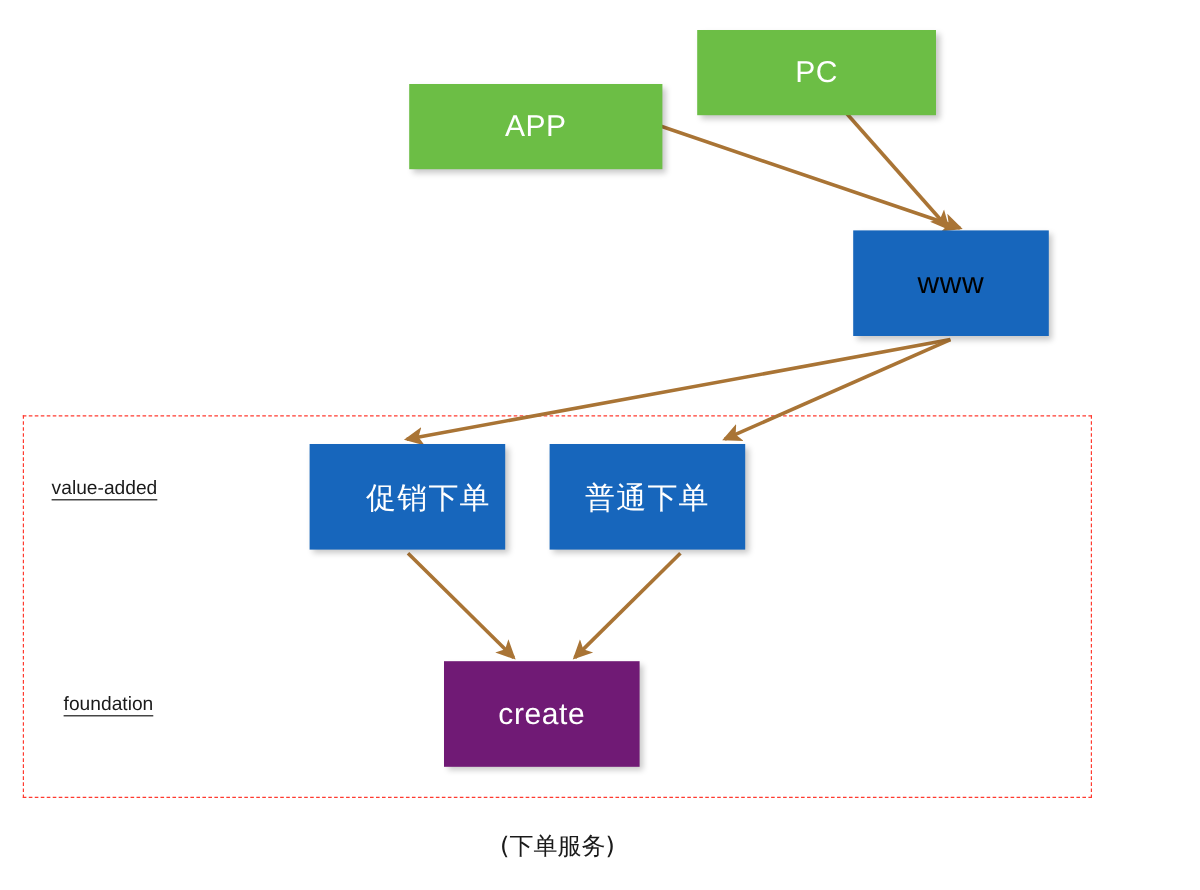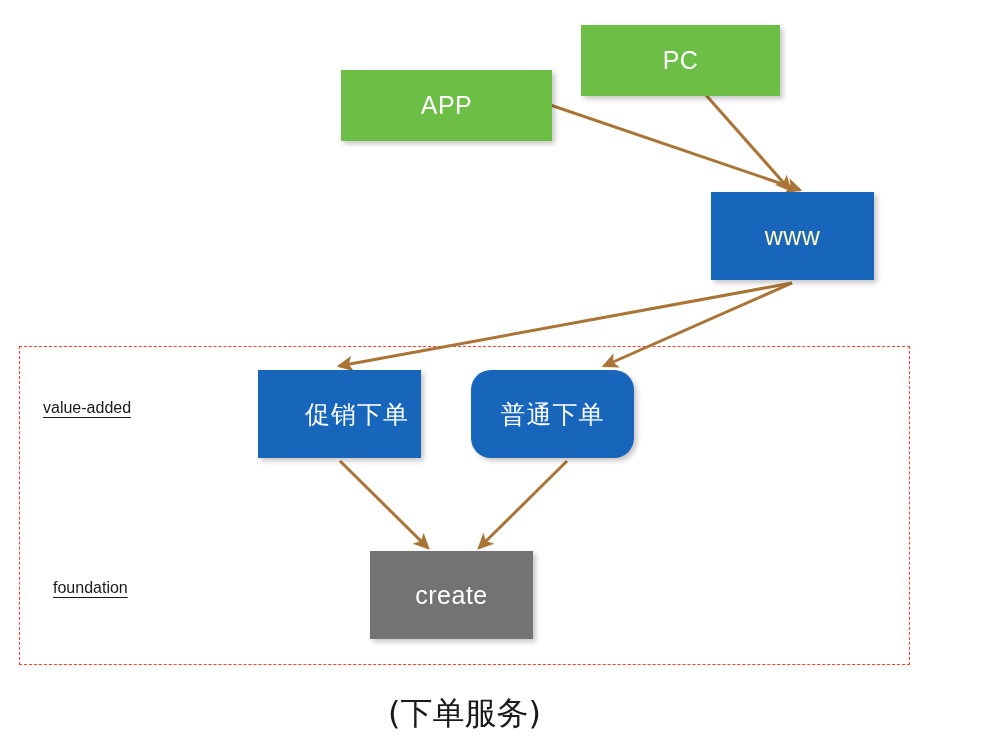--- a/index.html
+++ b/index.html
@@ -57,21 +57,21 @@
     color: #1a1a1a;
     text-decoration: underline;
     text-underline-offset: 4px;
     white-space: nowrap;
     z-index: 3;
     user-select: none;
   }
   .caption {
     position: absolute;
     font-family: "DejaVu Sans", "Liberation Sans", sans-serif;
-    font-size: 32px;
+    font-size: 20px;
     color: #1a1a1a;
     white-space: nowrap;
     text-align: center;
     z-index: 3;
     user-select: none;
   }
   #edges {
     position: absolute;
     left: 0;
     top: 0;
@@ -103,20 +103,20 @@
         <line x1="792" y1="283" x2="339" y2="366" stroke="#A97435" stroke-width="3" marker-end="url(#arrowhead)"></line>
         <line x1="792" y1="283" x2="604" y2="366" stroke="#A97435" stroke-width="3" marker-end="url(#arrowhead)"></line>
         <line x1="340" y1="461" x2="428" y2="548" stroke="#A97435" stroke-width="3" marker-end="url(#arrowhead)"></line>
         <line x1="567" y1="461" x2="479" y2="548" stroke="#A97435" stroke-width="3" marker-end="url(#arrowhead)"></line>
       </g>
   </svg>
 
   <div class="node green" style="left: 341px; top: 25px; width: 211px; height: 71px; background: rgb(108, 190, 69); color: rgb(255, 255, 255); margin-top: 45px;">APP</div>
   <div class="node green" style="left: 581px; top: 25px; width: 199px; height: 71px; background: rgb(108, 190, 69); color: rgb(255, 255, 255);">PC</div>
 
-  <div class="node blue" style="left: 711px; top: 192px; width: 163px; height: 88px; background: rgb(23, 102, 188); color: #fef9c3;">www</div>
+  <div class="node blue" style="left: 711px; top: 192px; width: 163px; height: 88px; background: rgb(23, 102, 188); color: #000000;">www</div>
   <div class="node blue cjk" style="left: 258px; top: 370px; width: 163px; height: 88px; background: rgb(23, 102, 188); color: rgb(255, 255, 255); padding-left: 35px;">促销下单</div>
-  <div class="node blue cjk" style="left: 471px; top: 370px; width: 163px; height: 88px; background: rgb(23, 102, 188); color: rgb(255, 255, 255); border-radius: 20px;">普通下单</div>
-  <div class="node blue" style="left: 370px; top: 551px; width: 163px; height: 88px; background: #737373; color: rgb(255, 255, 255);">create</div>
+  <div class="node blue cjk" style="left: 458px; top: 370px; width: 163px; height: 88px; background: rgb(23, 102, 188); color: rgb(255, 255, 255);">普通下单</div>
+  <div class="node blue" style="left: 370px; top: 551px; width: 163px; height: 88px; background: #701a75; color: rgb(255, 255, 255);">create</div>
 
   <div class="caption" style="left: 19px; width: 891px; top: 692px; color: rgb(26, 26, 26);">(下单服务)</div>
 
 </div>
 
 </body></html>

